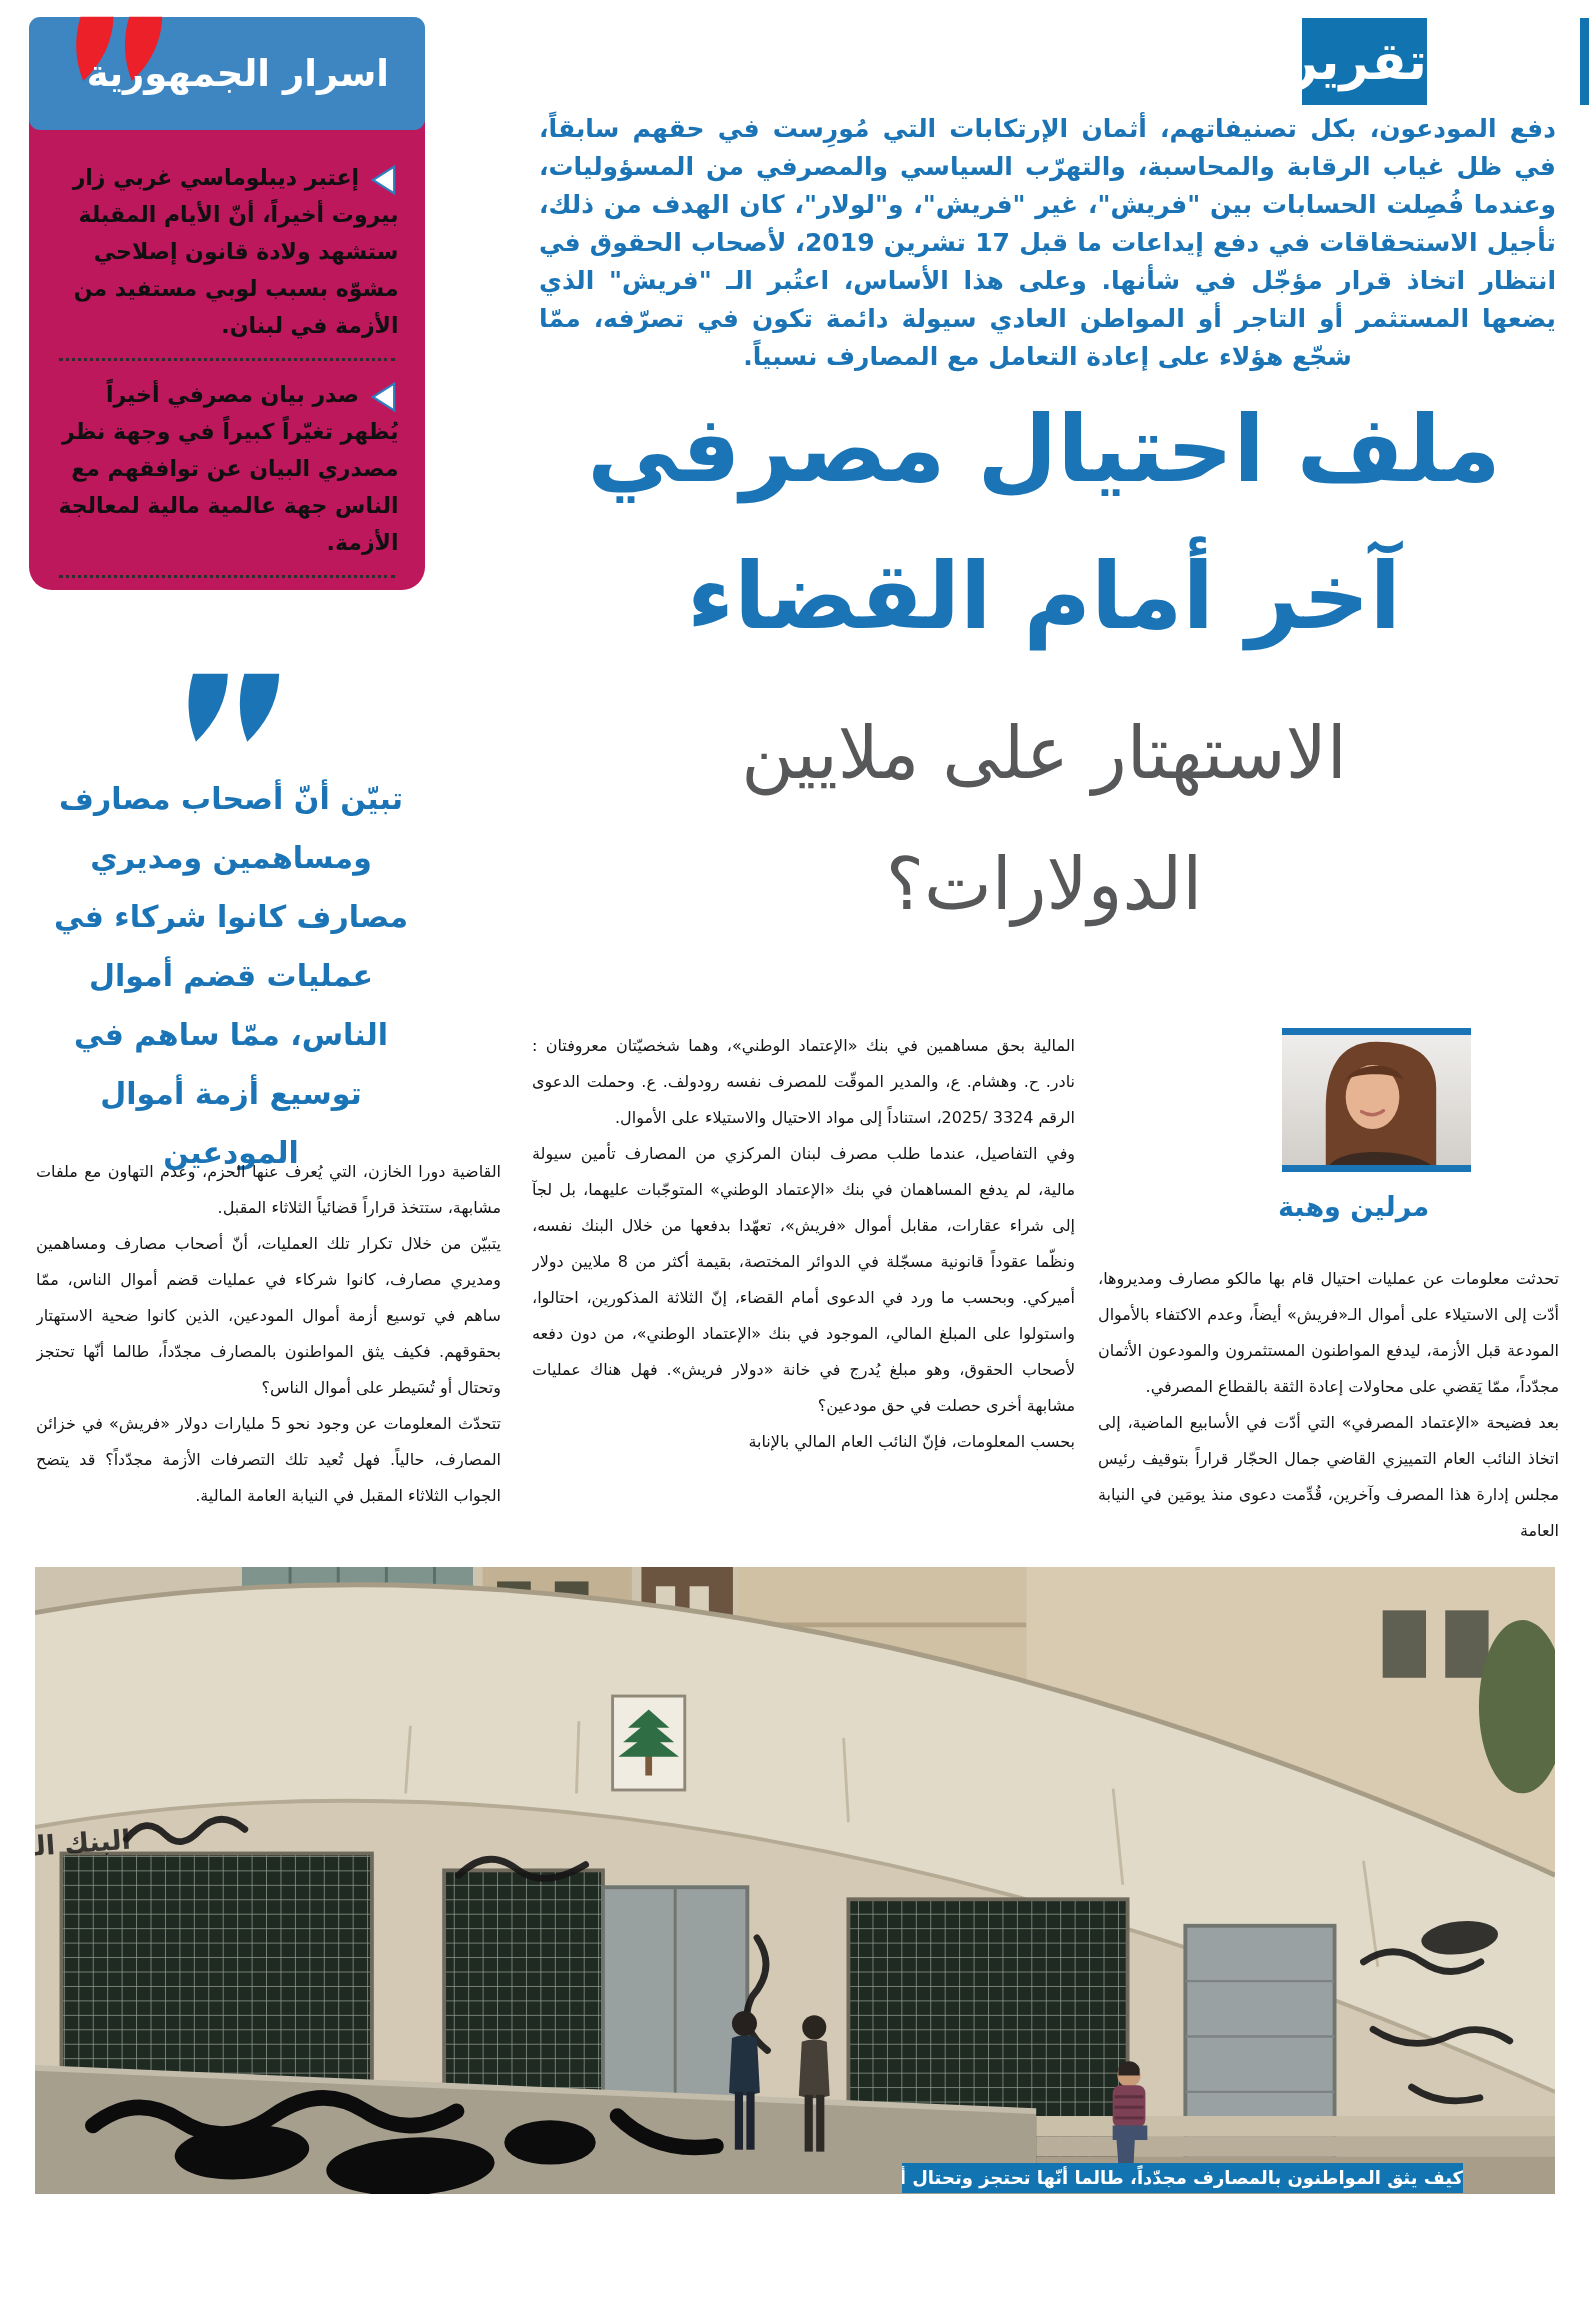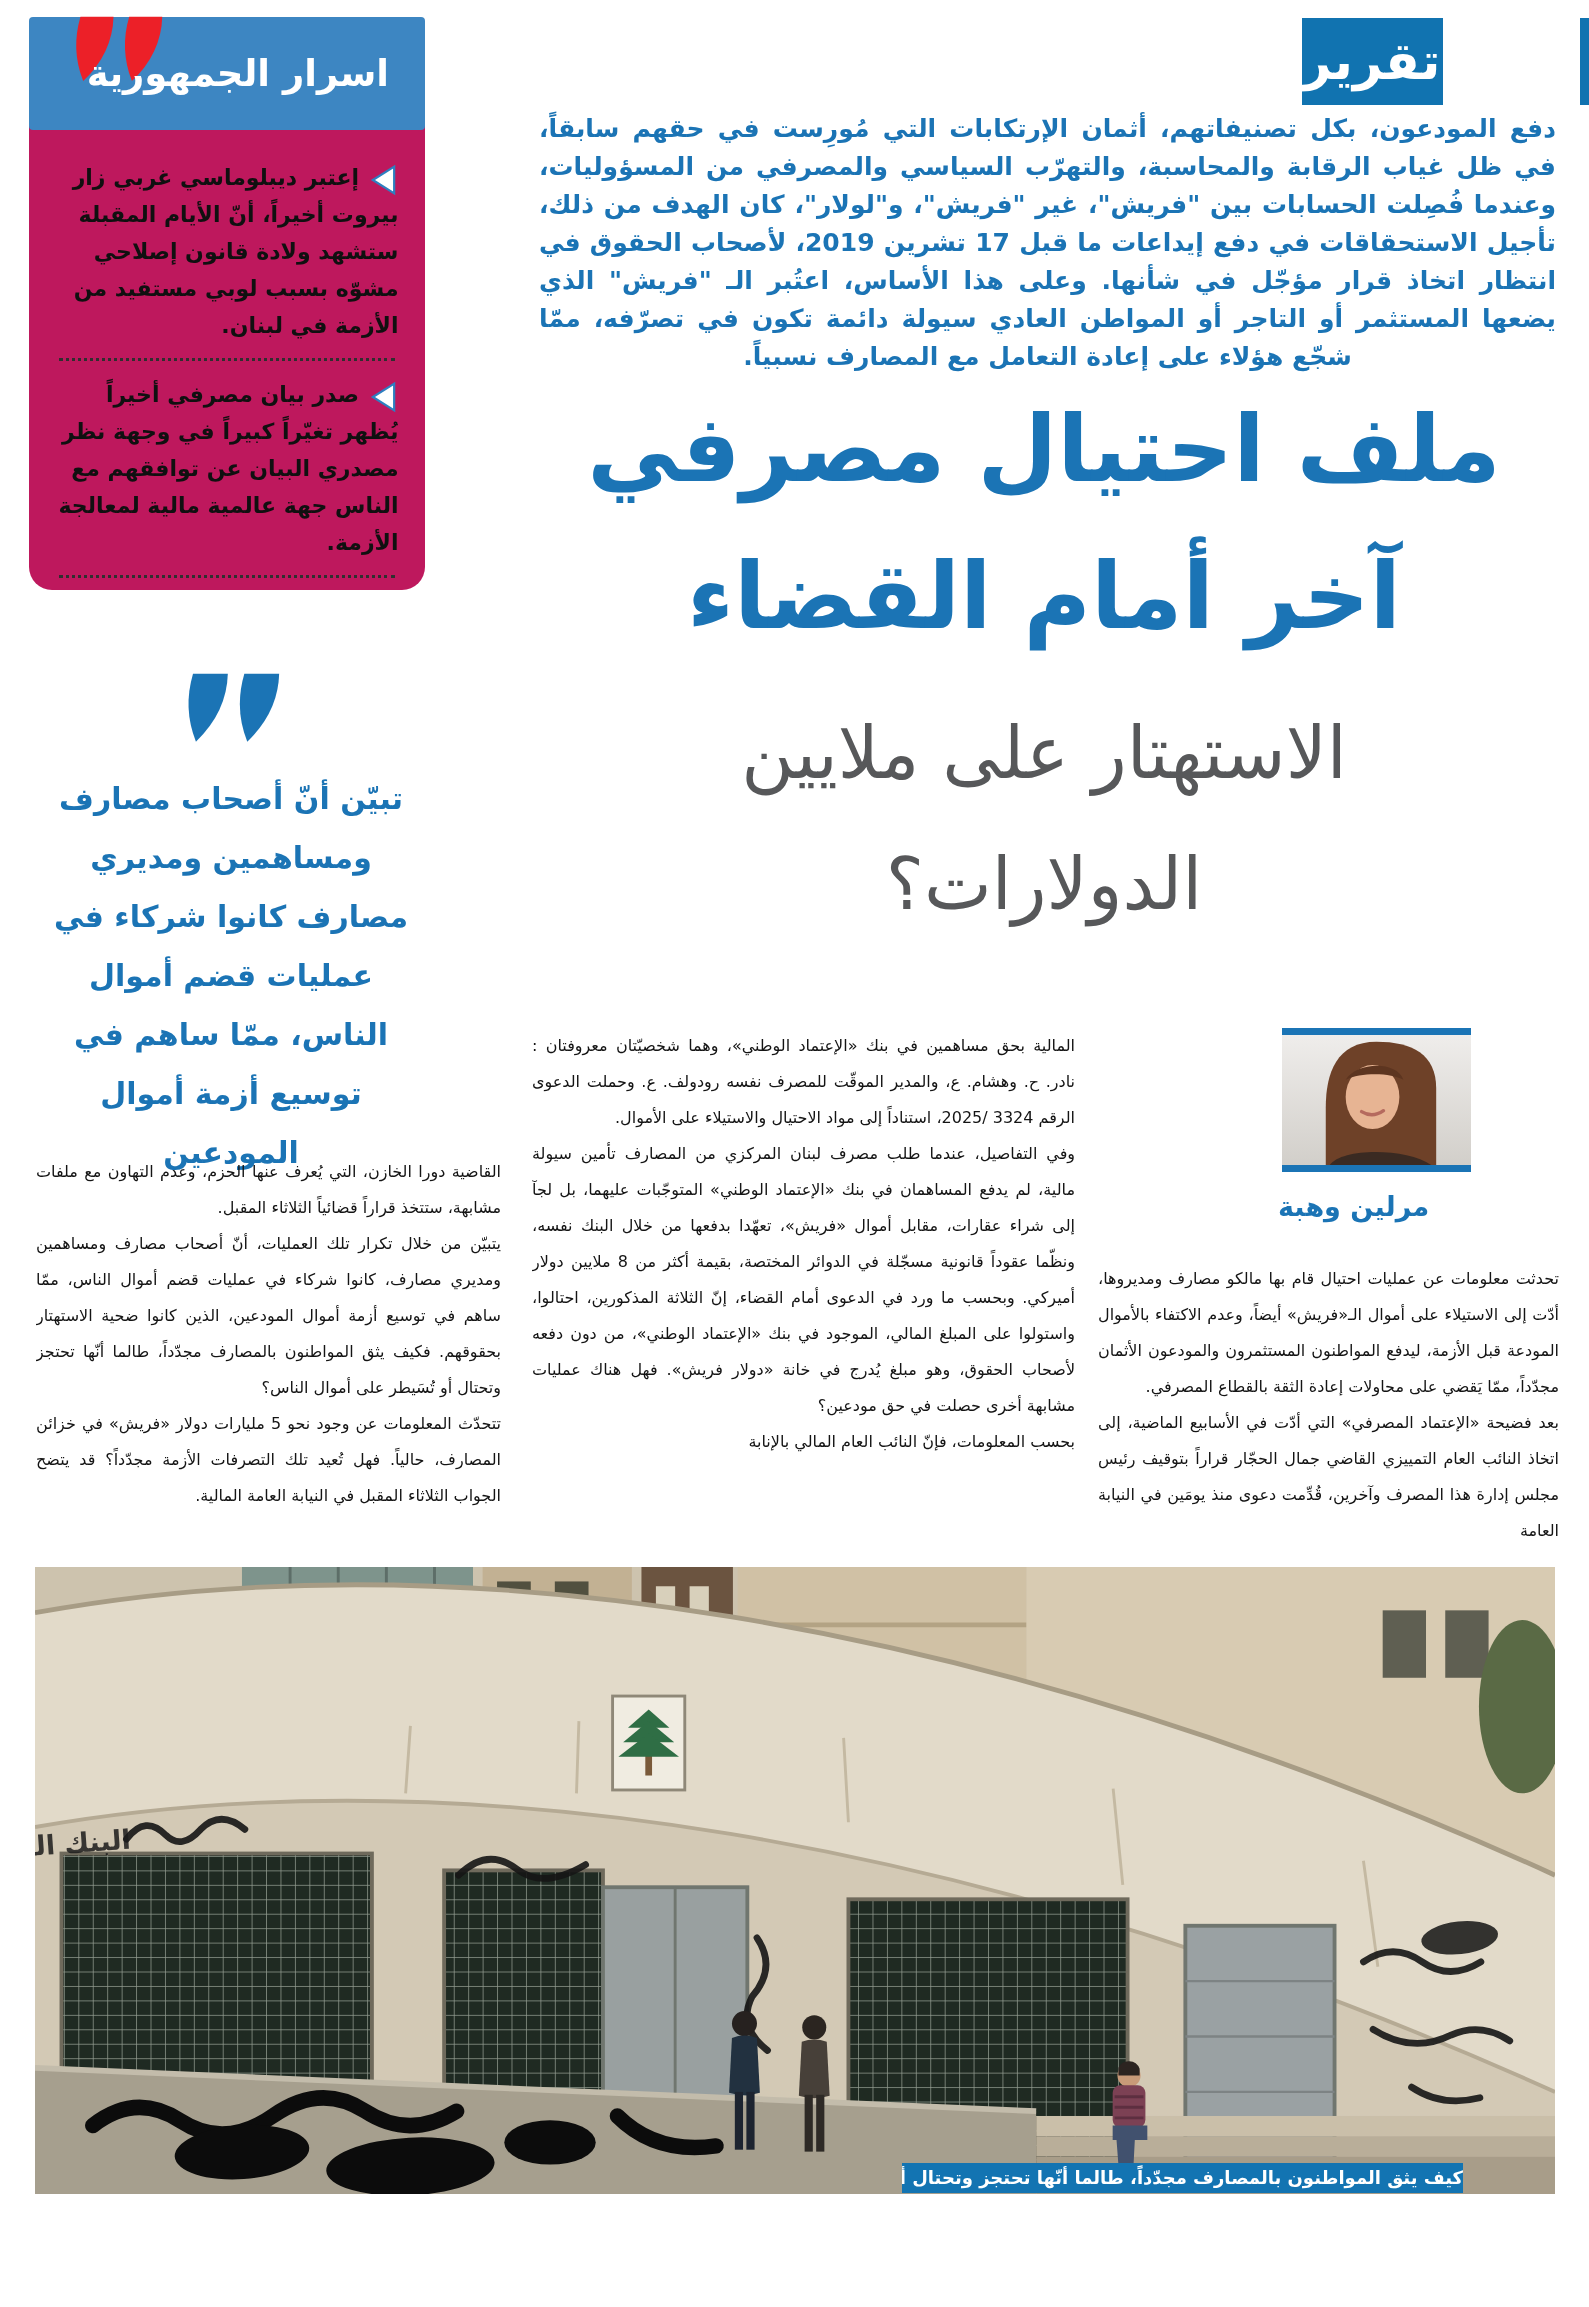--- a/index.html
+++ b/index.html
@@ -1,39 +1,39 @@
 <!DOCTYPE html>
 <html lang="ar" dir="rtl" style="font-size:7.7px"><head>
 <meta charset="utf-8">
 <style>
   html,body{margin:0;padding:0;background:#ffffff;}
   body{font-family:"DejaVu Sans", sans-serif; width:1589px; height:2307px; position:relative; direction:rtl;}
   .page{position:absolute; inset:0; width:1589px; height:2307px; background:#ffffff; overflow:hidden;}
 
   
-  .tag{position:absolute; left:1302px; top:18.3px; width:141px; height:87px; background:#1173b0;
-       color:#fff; font-weight:bold; font-size:51px; line-height:87px; text-align:left;}
+  .tag{position:absolute; left:1302px; top:18.3px; width:125px; height:87px; background:#1173b0;
+       color:#fff; font-weight:bold; font-size:51px; line-height:87px; text-align:center;}
   .edge-mark{position:absolute; left:1580px; top:18.3px; width:9.6px; height:87px; background:#1173b0;}
 
   
   .lead{position:absolute; left:539px; top:110px; width:1017px; height:274px; margin:0;
         color:#1b74b5; font-weight:bold; font-size:25px; line-height:38px;
         text-align:justify; text-align-last:center; overflow:hidden;}
 
   
   .headline{position:absolute; left:530px; top:376px; width:1028px; height:298px; margin:0;
             color:#1b74b5; font-size:92px; font-weight:bold; text-align:center; line-height:147px; overflow:hidden;}
   .headline span{display:block;}
   .subheadline{position:absolute; left:530px; top:688px; width:1028px; height:270px; margin:0;
             color:#57585a; font-size:72px; font-weight:normal; text-align:center; line-height:131px; overflow:hidden;}
   .subheadline span{display:block;}
 
   
   .secrets{position:absolute; left:29px; top:17px; width:396px;}
-  .secrets-header{position:relative; height:113px; background:#3d86c2; border-radius:4px; z-index:2;}
+  .secrets-header{position:relative; height:113px; background:#3d86c2; border-radius:11px; z-index:2;}
   .secrets-title{position:absolute; right:36px; top:0; line-height:113px; color:#fff; font-size:37px; font-weight:bold;}
   .quote-red{position:absolute; left:41px; top:-9.6px; width:94px; height:89px;}
   .quote-red path{fill:#ec2028;}
   .secrets-body{position:relative; z-index:1; margin-top:-24px; height:484px; box-sizing:border-box;
                 background:#be185d; border-radius:0 0 23px 23px; padding:53px 26.5px 19px; overflow:hidden;}
   .secret-item{color:#101010; font-size:22px; line-height:37px; font-weight:bold; text-align:right;}
   .secret-item p{margin:0;}
   .tri{float:right; width:27px; height:32px; margin:4.8px 1.9px 0 10.6px;}
   .tri polygon{fill:#ffffff; stroke:#2e7fc0; stroke-width:5;}
   .dots{border-top:3.9px dotted #2f2f2f; height:0; margin:14.4px 3.9px;}

